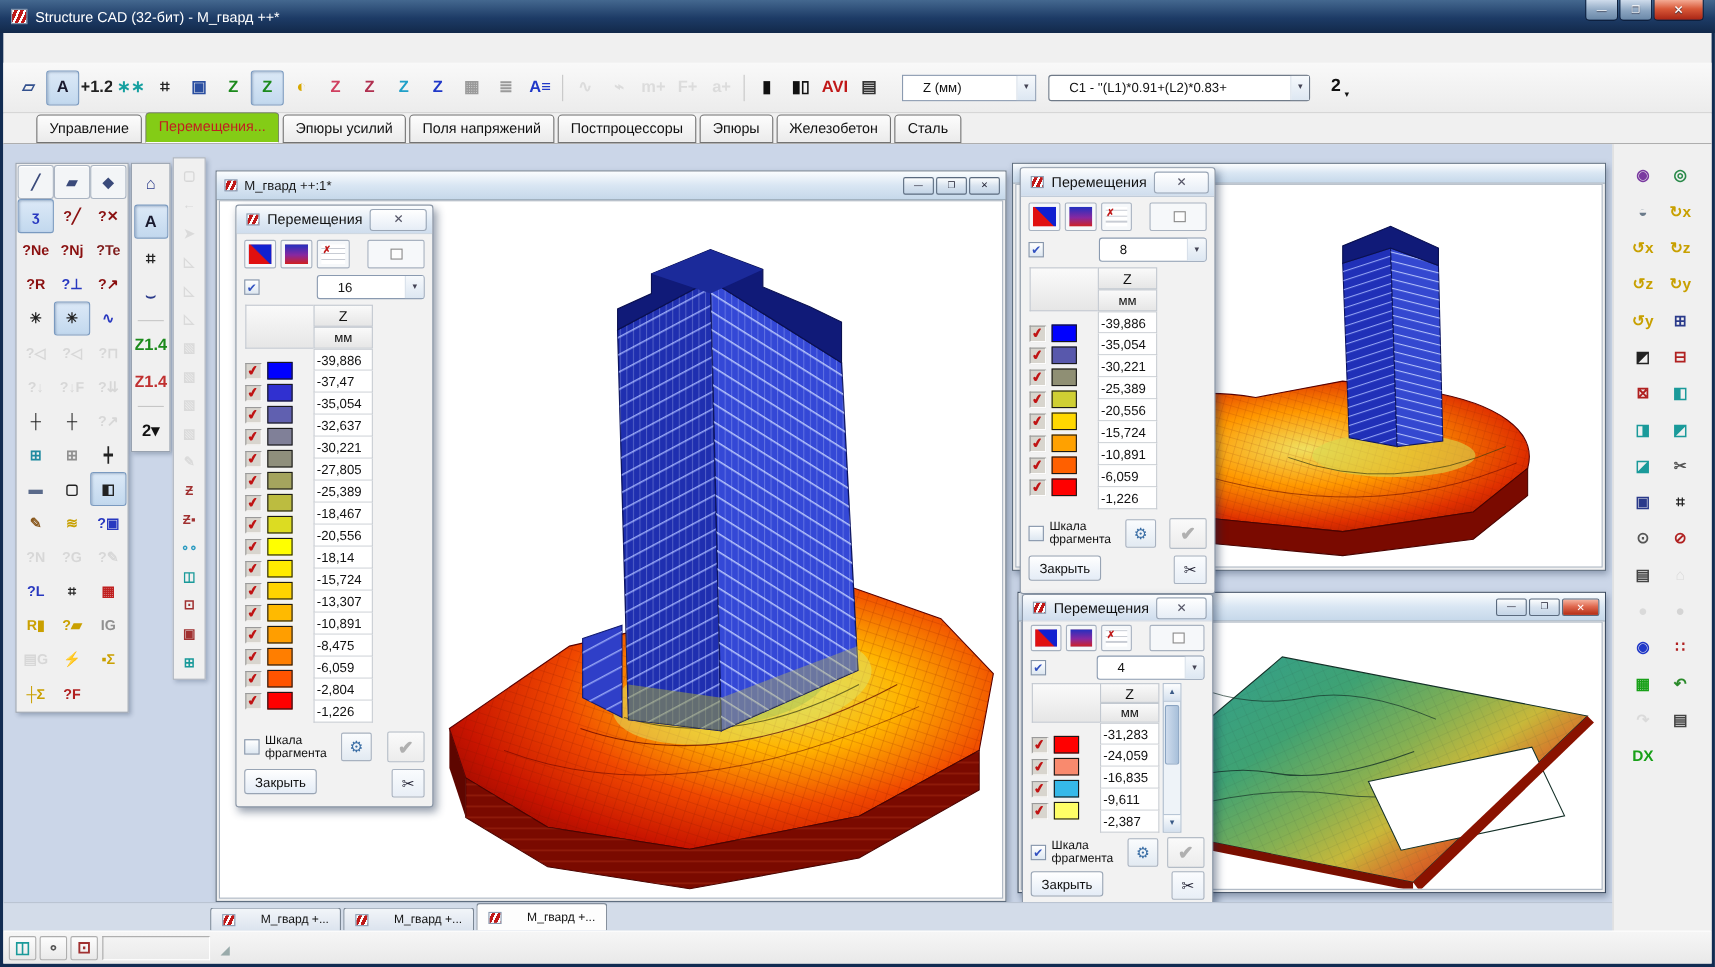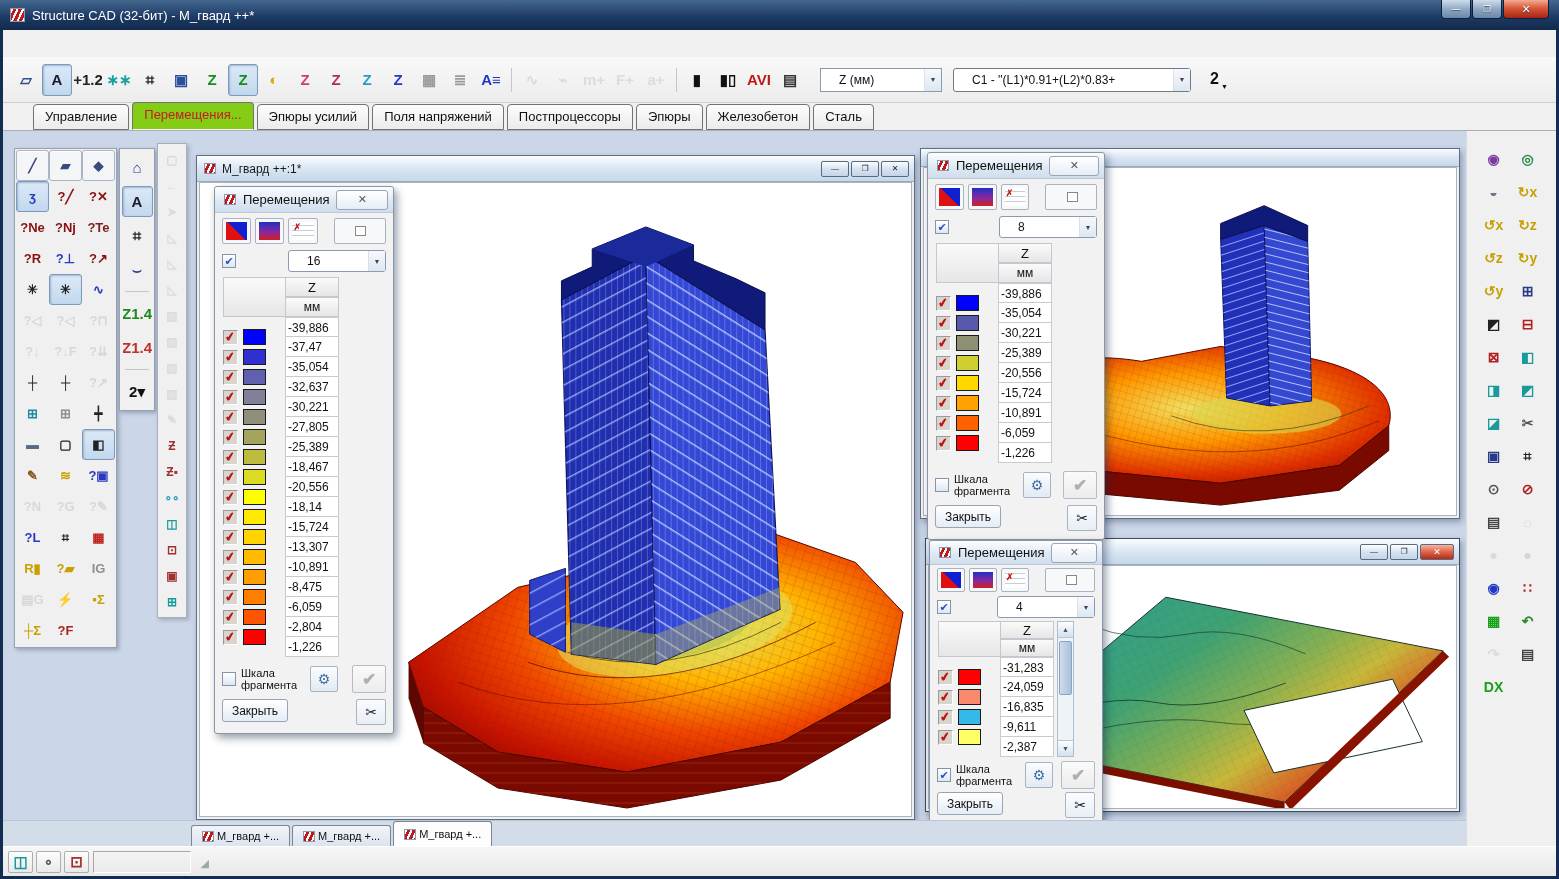--- a/index.html
+++ b/index.html
@@ -116,21 +116,21 @@
   .palette.compact .pt{height:24px}
   .palette.compact .pal-tools{padding:3px 7px 2px}
   .palette.compact .pal-levels{padding:2px 7px 3px}
   .palette.compact .pt-blank{height:36px}
   .palette.compact .pt-h1,.palette.compact .pt-h2{height:18px}
   .palette.compact .pal-frag{padding:4px 7px 0}
   .palette.compact .pal-foot2{padding:3px 7px 6px}
 
   
   .mditabs{position:absolute;left:0;right:0;bottom:0;height:26px;background:#d3dce9;border-top:1px solid #bac4d2;display:flex;align-items:flex-end;padding:0 0 0 188px;gap:2px}
-  .mtab{height:21px;display:flex;align-items:center;gap:3px;padding:0 10px;border:1px solid #7a8694;border-bottom:none;border-radius:3px 3px 0 0;background:linear-gradient(#f2f5f9,#dbe3ee);font-size:11px;color:#111}
+  .mtab{height:21px;display:flex;align-items:center;gap:23px;padding:0 10px;border:1px solid #7a8694;border-bottom:none;border-radius:3px 3px 0 0;background:linear-gradient(#f2f5f9,#dbe3ee);font-size:11px;color:#111}
   .mtab.active{height:25px;background:#fdfdfd}
   .statusbar{position:absolute;left:3px;right:3px;bottom:3px;height:30px;background:linear-gradient(#f6f6f6,#e9e9e9);border-top:1px solid #fff;display:flex;align-items:center;padding:3px 5px;gap:4px;font-size:12px;color:#111}
   .sbtn{width:25px;height:22px;border:1px solid #aeaeae;border-radius:2px;background:linear-gradient(#fdfdfd,#e9e9e9);display:flex;align-items:center;justify-content:center;padding:0}
   .smsg{flex:1;height:22px;border:1px solid;border-color:#a8a8a8 #fff #fff #a8a8a8;display:flex;align-items:center;padding:0 9px}
   .scounts{width:332px;height:22px;border:1px solid;border-color:#a8a8a8 #fff #fff #a8a8a8;display:flex;align-items:center;justify-content:center}
   .sempty{width:98px;height:22px;border:1px solid;border-color:#a8a8a8 #fff #fff #a8a8a8}
   .grip{width:14px;height:16px;color:#9aa;font-size:11px;display:flex;align-items:flex-end;justify-content:flex-end}
 </style>
 </head>
 <body>

